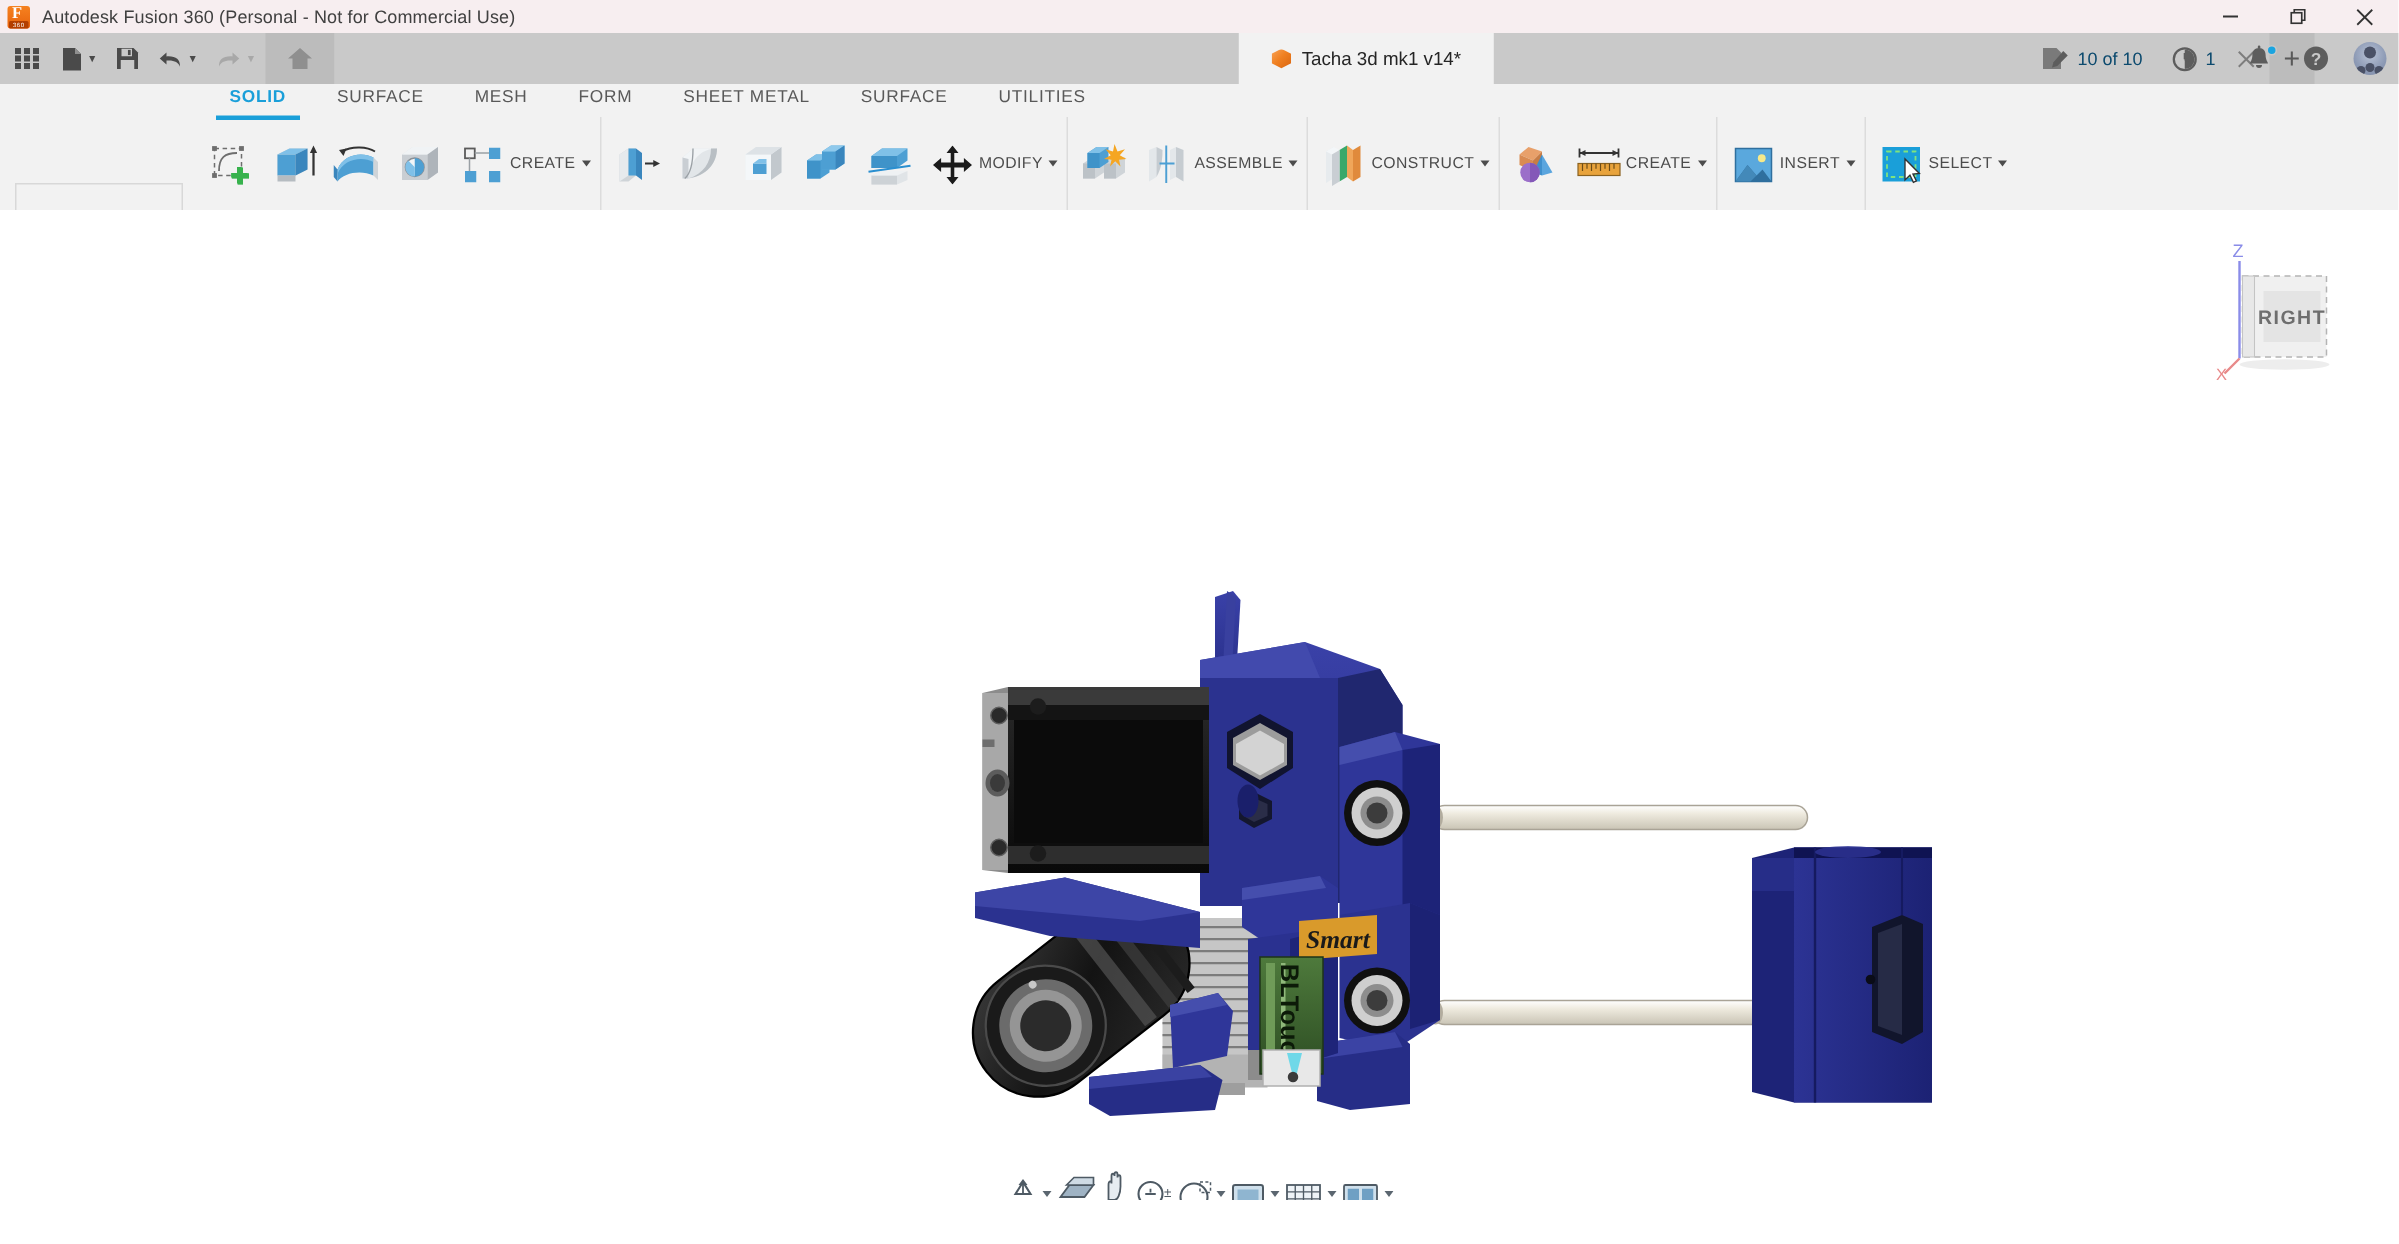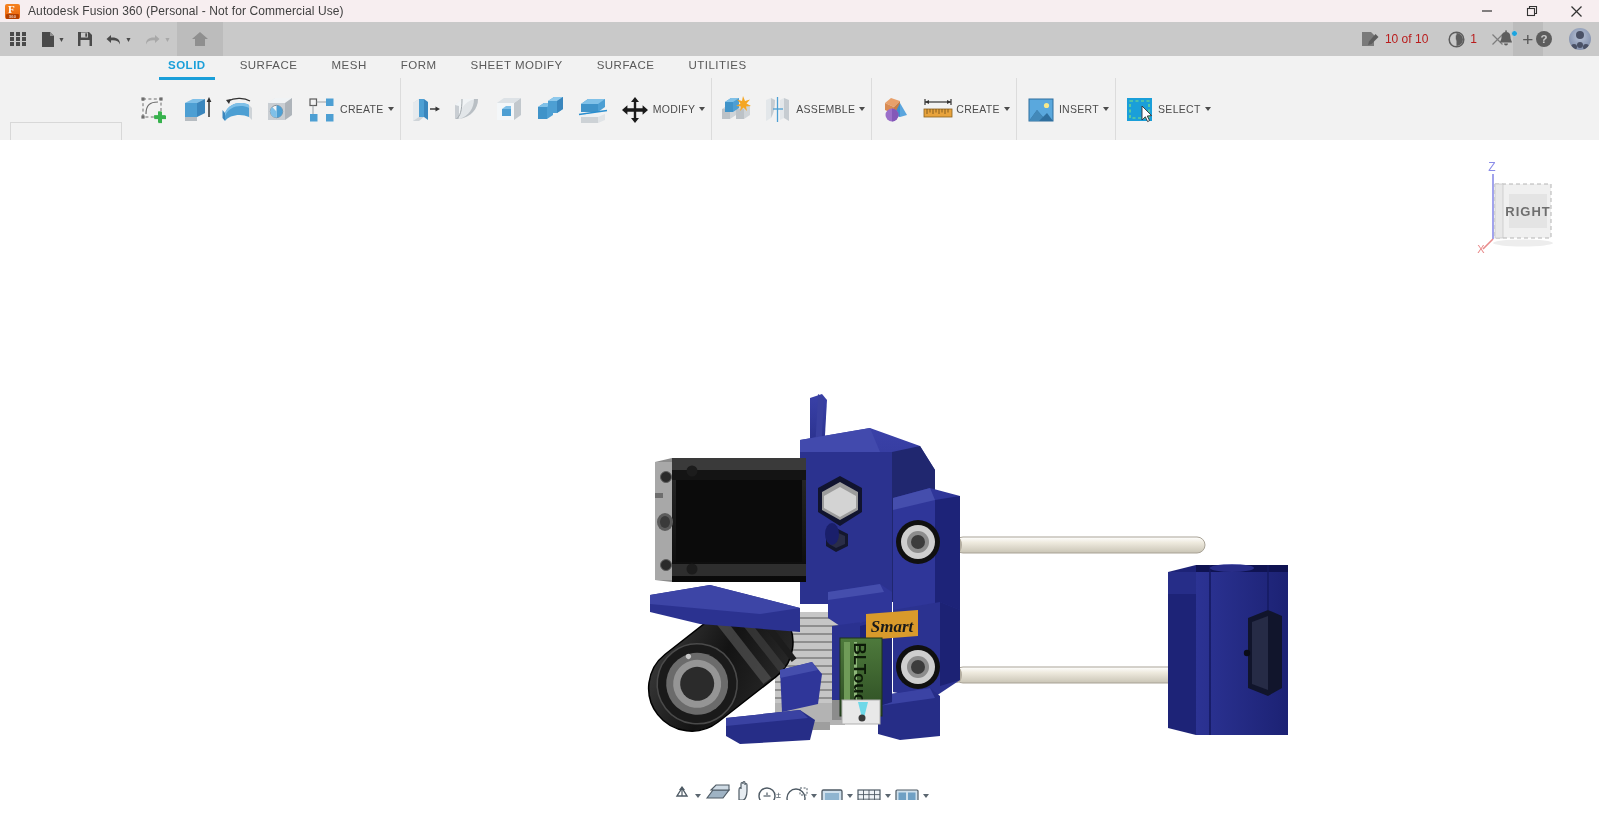--- a/index.html
+++ b/index.html
@@ -89,21 +89,21 @@
     color: #595959; font-size: 19px; line-height: 1;
   }
   #qa-right {
     position: absolute; right: 8px; top: 0; height: 34px;
     display: flex; align-items: center; gap: 0px;
   }
   .qa-right-item {
     height: 34px; display: flex; align-items: center; gap: 5px;
     padding: 0 10px; color: #4f4f4f;
   }
-  .qa-right-item .lbl { font-size: 12px; color: #b91c1c; }
+  .qa-right-item .lbl { font-size: 12px; color: #0c4a6e; }
   #avatar {
     width: 22px; height: 22px; border-radius: 50%;
     background: radial-gradient(circle at 50% 38%, #b9c3d6 0%, #8d9ab5 60%, #7b88a5 100%);
     position: relative; overflow: hidden; margin-left: 6px;
   }
   #avatar::after {
     content: ""; position: absolute; left: 50%; top: 3px;
     width: 8px; height: 8px; border-radius: 50%;
     background: #4a5166; transform: translateX(-50%);
     box-shadow: 0 10px 0 -1px #4a5166, -6px 12px 0 -1px #4a5166, 6px 12px 0 -1px #4a5166;
@@ -112,21 +112,21 @@
     position: absolute; width: 7px; height: 7px; border-radius: 50%;
     background: #1aa4e0; top: 8px; right: 7px; border: 1px solid #c9c9c9;
   }
 
   
   #ribbon {
     width: 100%; height: 84px; background: #f2f2f2;
     position: relative; display: flex;
   }
   #ribbon-tabs {
-    position: absolute; top: 0; left: 151px;
+    position: absolute; top: 0; left: 136px;
     display: flex; gap: 0; height: 20px;
   }
   .rtab {
     font-size: 11.5px; color: #595959; letter-spacing: .5px;
     padding: 3px 17px 0 17px; position: relative; white-space: nowrap;
   }
   .rtab.active { color: #1a9fd9; font-weight: bold; }
   .rtab.active::after {
     content: ""; position: absolute; left: 8px; right: 8px; bottom: -4px;
     height: 3px; background: #1a9fd9;
@@ -263,20 +263,24 @@
     <span class="qa-caret dim">▼</span>
   </div>
 
   <div class="qa-item" id="home-btn">
     <svg width="18" height="16">
       <path d="M9 1 L17 8 H14 V15 H4 V8 H1 Z" fill="#8f8f8f"></path>
     </svg>
   </div>
 
   <div id="tabarea">
+    <div id="doctab">
+      <span id="doctab-icon"></span>
+      <span id="doctab-title">Tacha 3d mk1 v14*</span>
+    </div>
     <div id="tabclose">
       <svg width="13" height="13">
           <line x1="1.5" y1="1.5" x2="11.5" y2="11.5" stroke="#7d7d7d" stroke-width="1.3"></line>
           <line x1="11.5" y1="1.5" x2="1.5" y2="11.5" stroke="#7d7d7d" stroke-width="1.3"></line>
         </svg>
     </div>
     <div id="newtab">
       <span>+</span>
     </div>
 
@@ -321,21 +325,21 @@
   </div>
 </div>
 
 <div id="ribbon">
 
   <div id="ribbon-tabs">
     <div class="rtab active">SOLID</div>
     <div class="rtab">SURFACE</div>
     <div class="rtab">MESH</div>
     <div class="rtab">FORM</div>
-    <div class="rtab">SHEET MODIFY</div>
+    <div class="rtab">SHEET METAL</div>
     <div class="rtab">SURFACE</div>
     <div class="rtab">UTILITIES</div>
   </div>
 
   <div id="design-box">
     <span id="design-label">DESIGN</span>
     <span class="caret-dn"></span>
   </div>
 
   <div id="ribbon-panels">
@@ -494,20 +498,38 @@
             <line x1="11" y1="14" x2="21" y2="14" stroke="#4d9fd3" stroke-width="1.3"></line>
           </svg>
         </span>
       </div>
       <div class="panel-label">
         <span>ASSEMBLE</span>
         <span class="caret-dn"></span>
       </div>
     </div>
 
+    <div class="panel">
+      <div class="panel-icons">
+        <span class="ticon">
+          <svg width="34" height="30" viewBox="0 0 34 30">
+            <path d="M5 6 L10 3 L10 24 L5 27 Z" fill="#e7ebee"></path>
+            <path d="M5 6 L10 3 L14 5 L9 8 Z" fill="#f3f6f8"></path>
+            <path d="M14 5 L19 2 L19 23 L14 26 Z" fill="#3aa86a"></path>
+            <path d="M9 8 L14 5 L14 26 L9 29 Z" fill="#c9ced3"></path>
+            <path d="M23 5 L28 2 L28 23 L23 26 Z" fill="#e08a3c"></path>
+            <path d="M19 2 L23 5 L23 26 L19 23 Z" fill="#f0a65a"></path>
+          </svg>
+        </span>
+      </div>
+      <div class="panel-label">
+        <span>CONSTRUCT</span>
+        <span class="caret-dn"></span>
+      </div>
+    </div>
 
     <div class="panel">
       <div class="panel-icons">
         <span class="ticon">
           <svg width="32" height="30" viewBox="0 0 32 30">
             <path d="M5 8 L11 3 L20 6 L14 12 Z" fill="#e8a06a"></path>
             <path d="M5 8 L14 12 L14 19 L5 15 Z" fill="#d98b52"></path>
             <path d="M14 12 L20 6 L20 13 L14 19 Z" fill="#c77c45"></path>
             <path d="M20 8 L27 20 L20 22 Z" fill="#5aa5de"></path>
             <path d="M20 8 L20 22 L14 20 Z" fill="#3f8fcd"></path>

